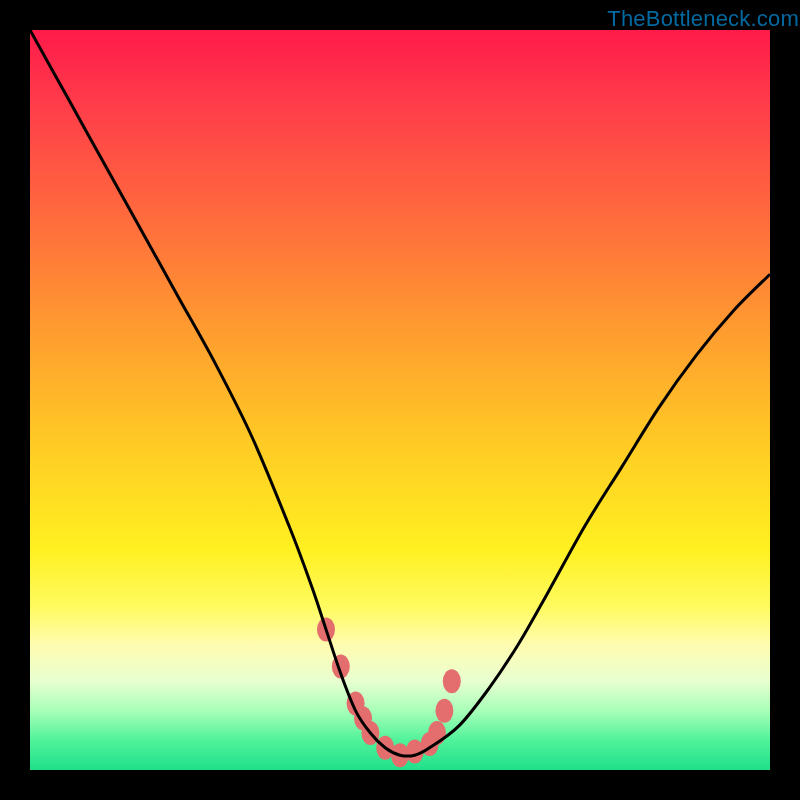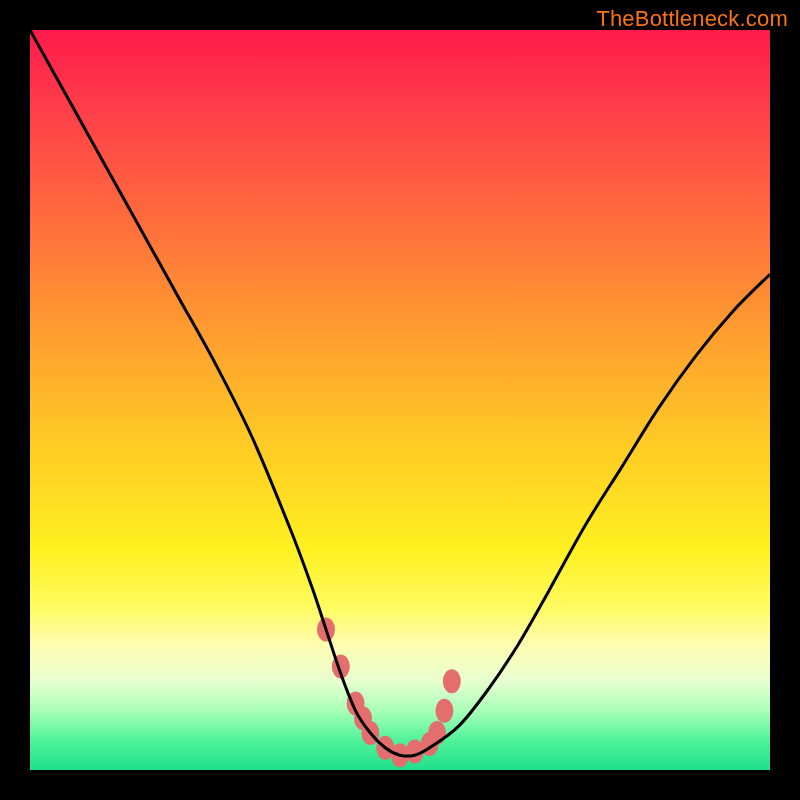--- a/index.html
+++ b/index.html
@@ -36,22 +36,22 @@
       #fffcb0 83%,
       #e8ffd0 88%,
       #a8ffb8 92%,
       #50f29a 96%,
       #1fe08a 100%
     );
   }
   .watermark {
     position: absolute;
     top: 6px;
-    right: 12px;
-    color: #f97316;
+    right: 1px;
+    color: #0369a1;
     font-size: 22px;
     font-weight: 400;
     letter-spacing: 0.2px;
     z-index: 20;
   }
   svg.curve {
     position: absolute;
     left: 0;
     top: 0;
     width: 740px;

